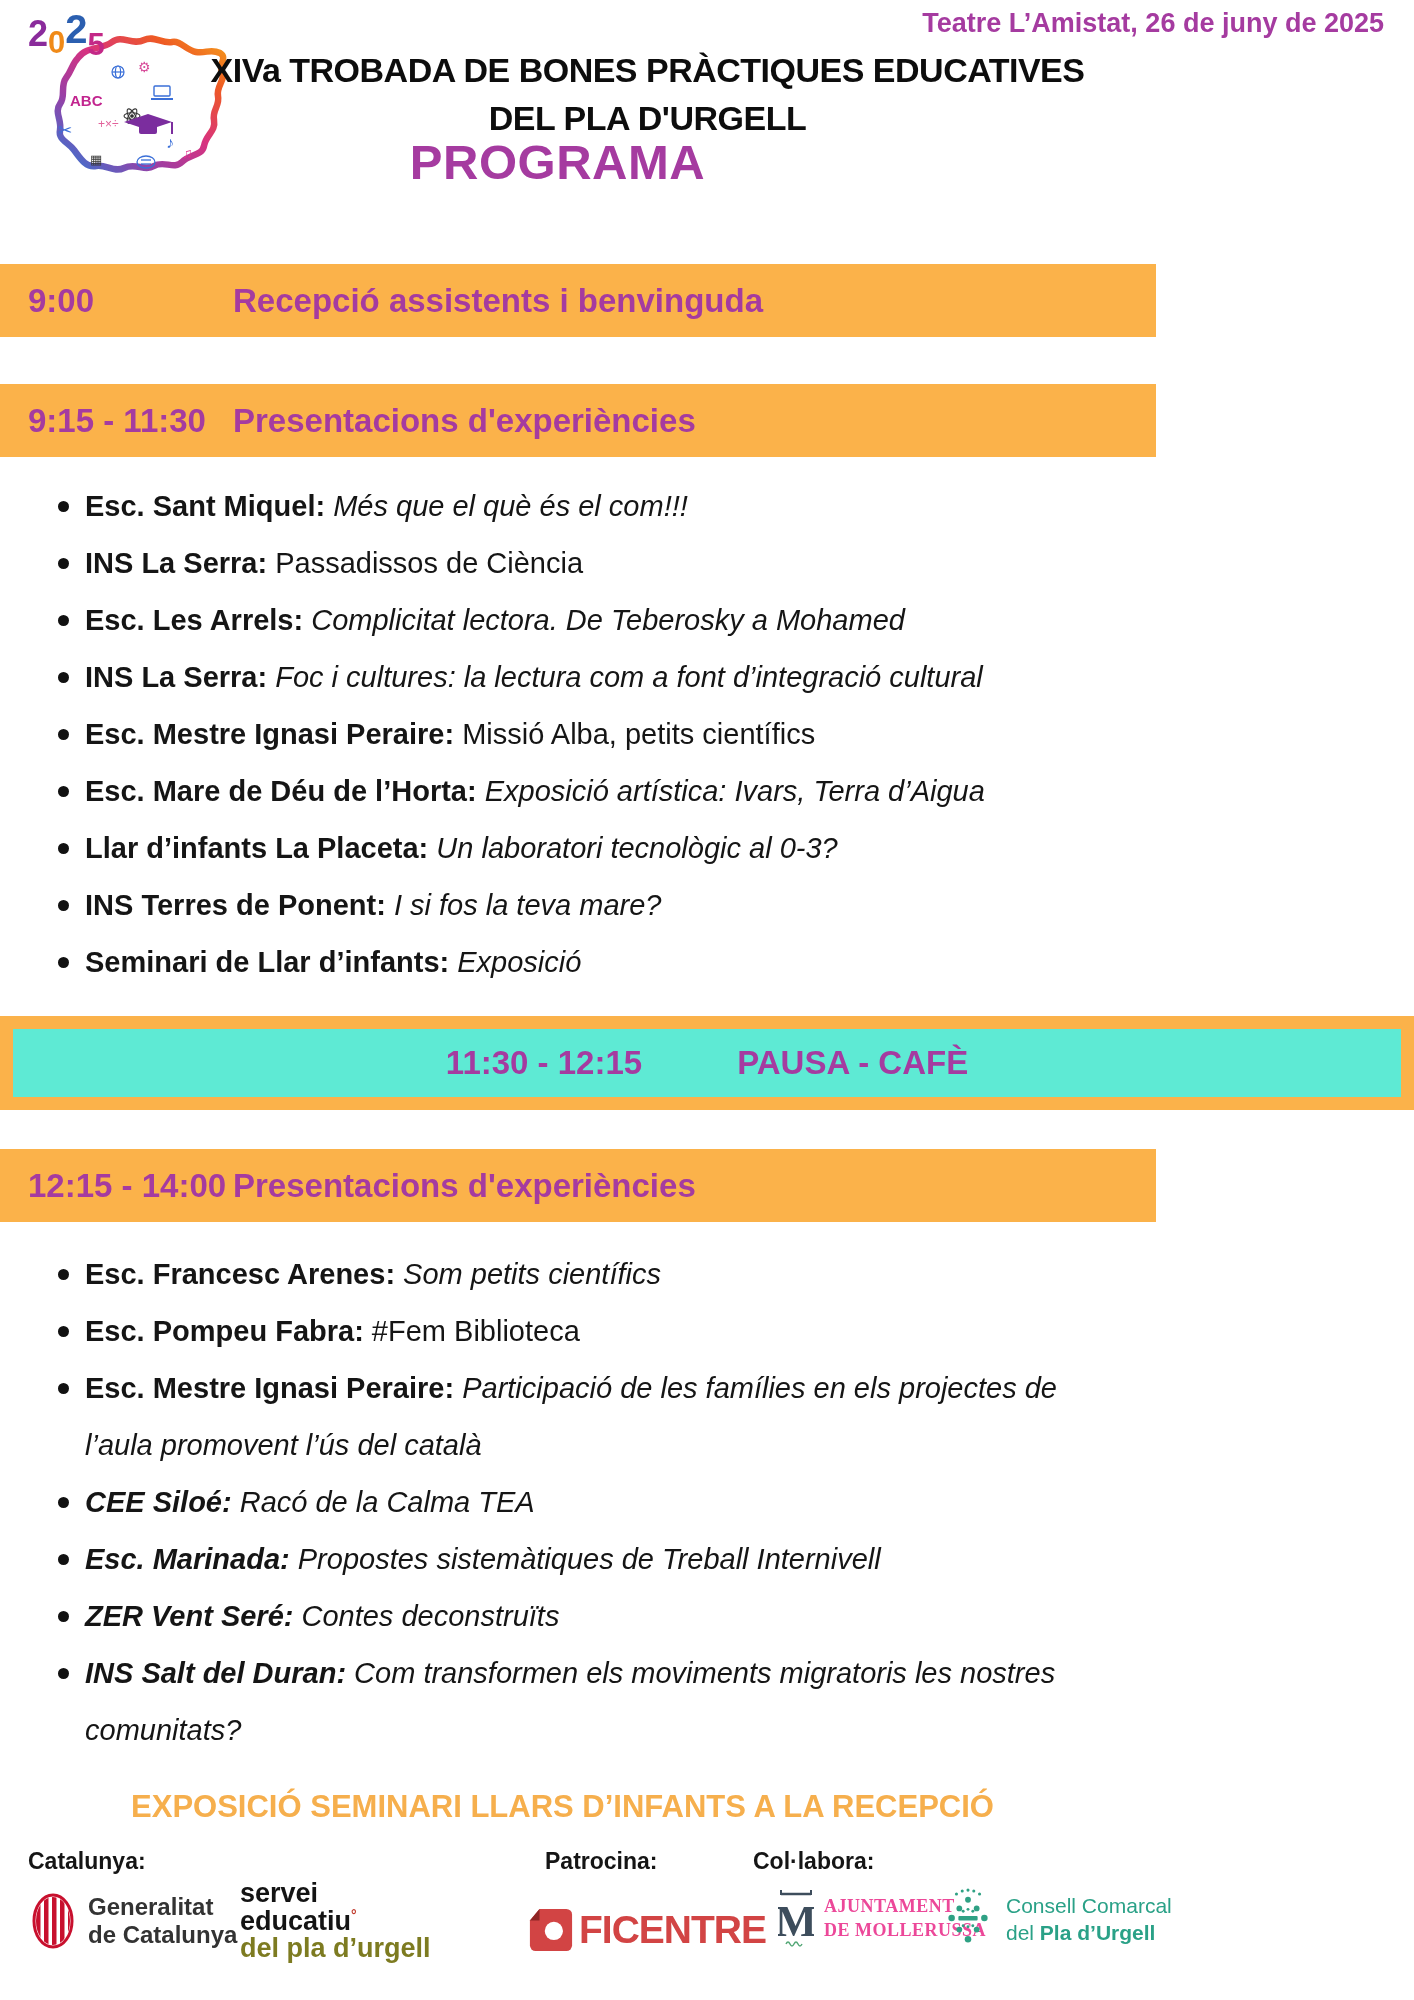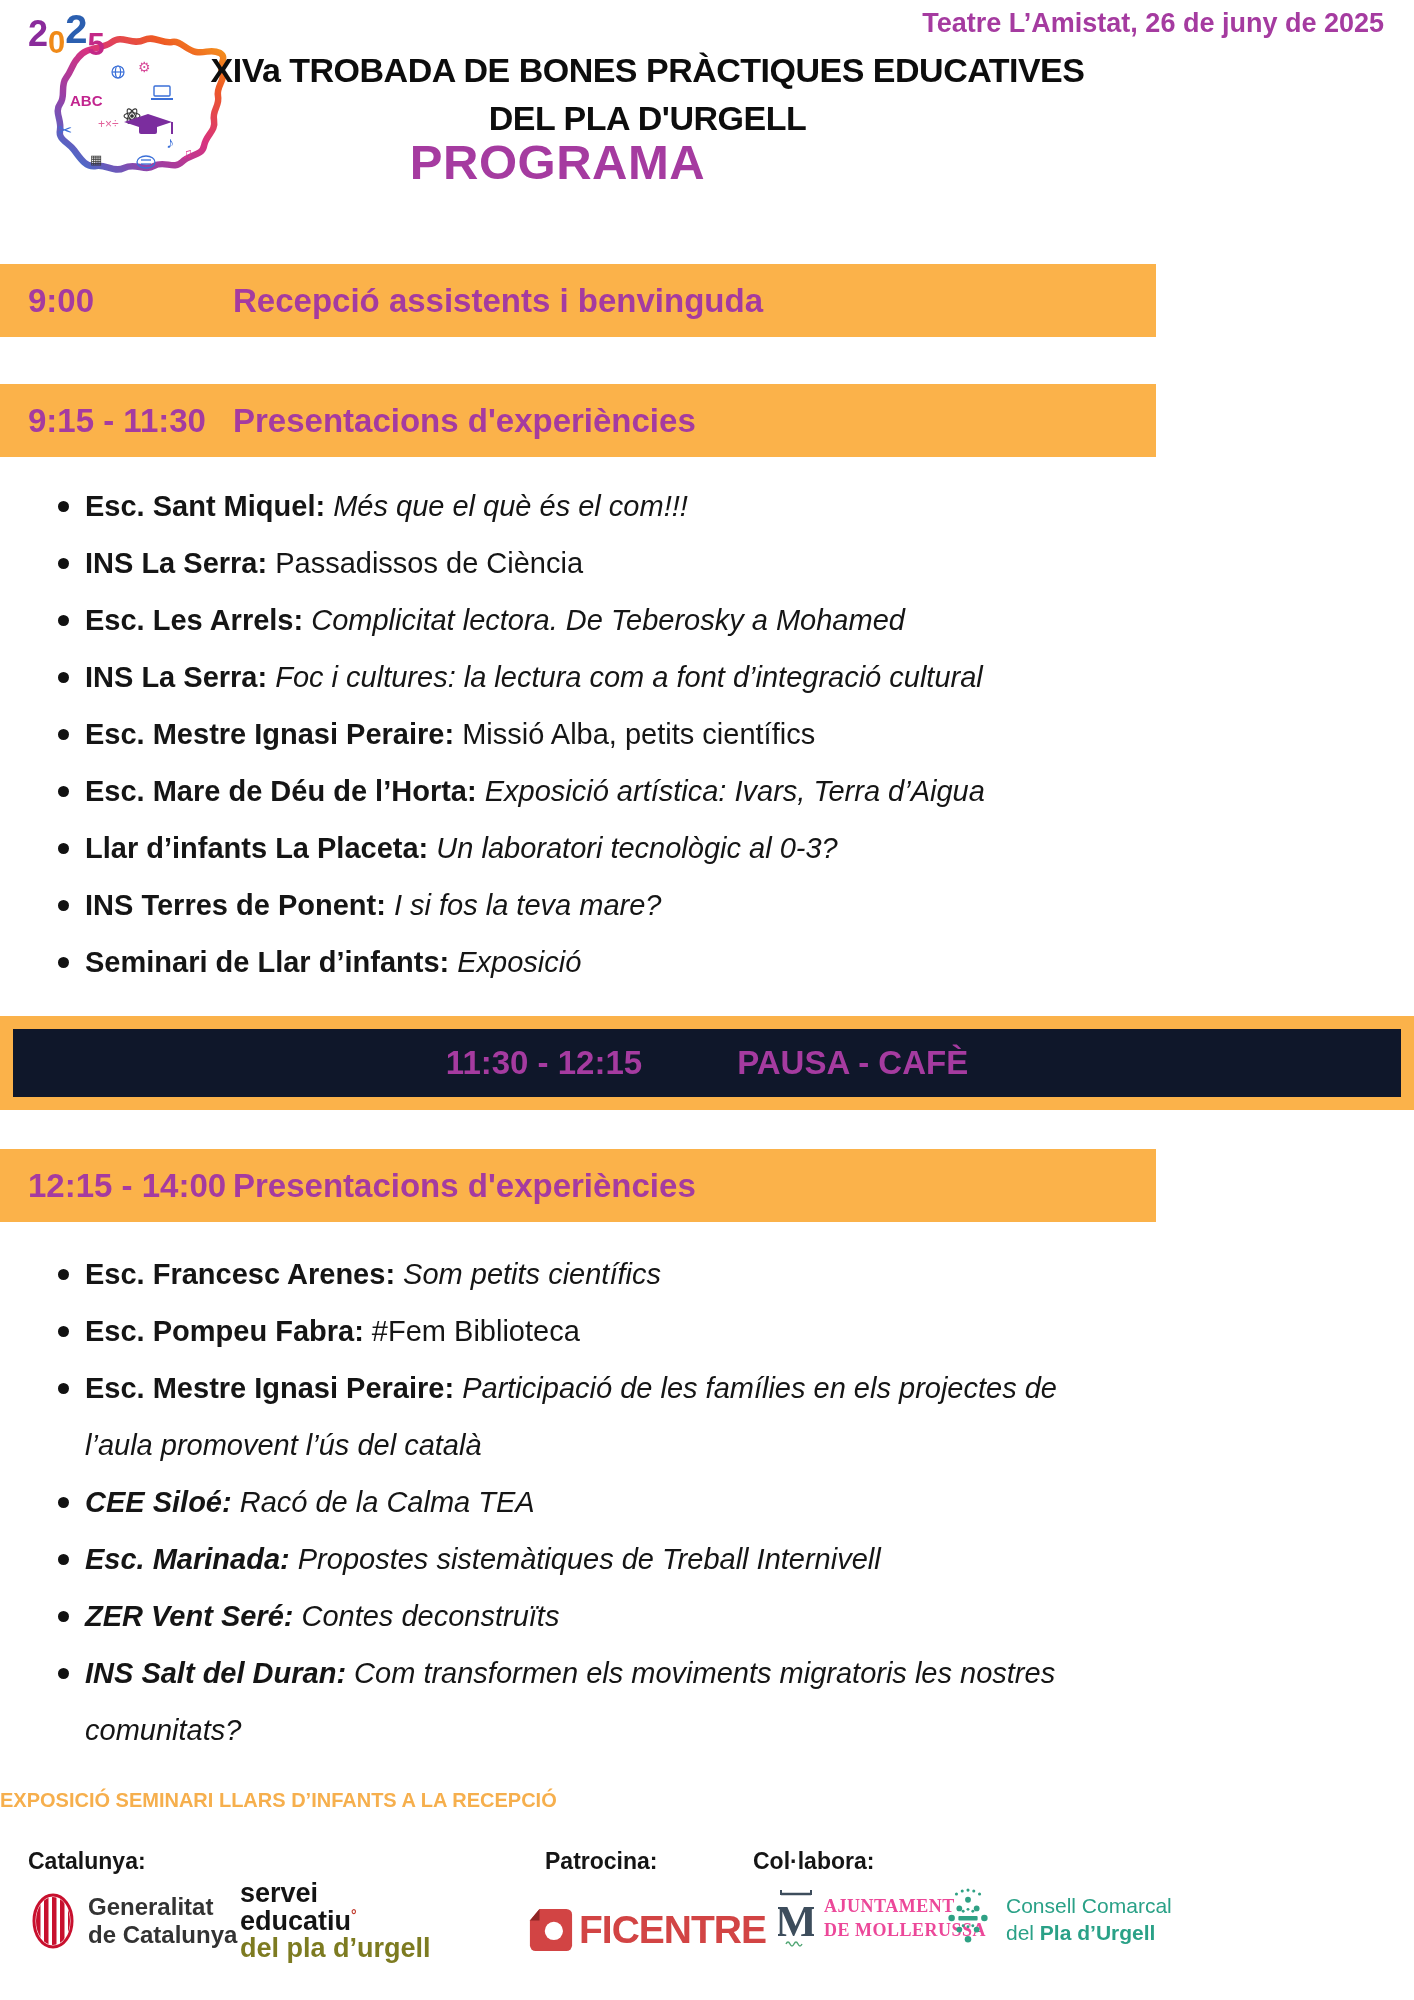--- a/index.html
+++ b/index.html
@@ -55,28 +55,28 @@
   }
   .list-2 li::before{top:25px;}
   .school{font-weight:bold;}
   .ital{font-style:italic;}
   
   .break-outer{
     position:absolute;top:1016px;left:0;width:1414px;height:94px;
     background:var(--orange,#FBB24A);
   }
   .break-inner{
-    position:absolute;left:13px;right:13px;top:13px;bottom:13px;background:#0f172a;
+    position:absolute;left:13px;right:13px;top:13px;bottom:13px;background:#5eead4;
     display:flex;align-items:center;justify-content:center;gap:95px;
     font-size:33px;font-weight:bold;color:var(--purple,#A53BA0);
   }
   
   .expo-note{
-    position:absolute;top:1789px;left:0;width:1125px;
-    font-size:20px;font-weight:bold;color:var(--orangeText,#F6AF4D);
+    position:absolute;top:1789px;left:0;width:1125px;text-align:center;
+    font-size:31px;font-weight:bold;color:var(--orangeText,#F6AF4D);
   }
   
   .foot-label{position:absolute;top:1848px;font-size:23px;font-weight:bold;color:#151515;}
   .lbl-org{left:28px;}
   .lbl-pat{left:545px;}
   .lbl-col{left:753px;}
   .gencat{position:absolute;left:30px;top:1890px;display:flex;align-items:center;gap:12px;}
   .gencat .gc-text{font-size:24px;font-weight:bold;color:#333;line-height:1.15;}
   .servei{position:absolute;left:240px;top:1880px;font-size:27px;font-weight:bold;line-height:1.02;color:#141414;}
   .servei .olive{color:#7D7B21;}

